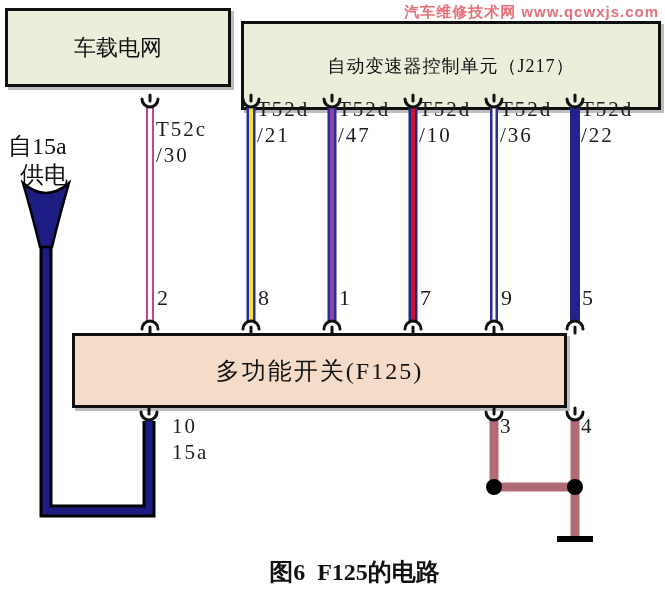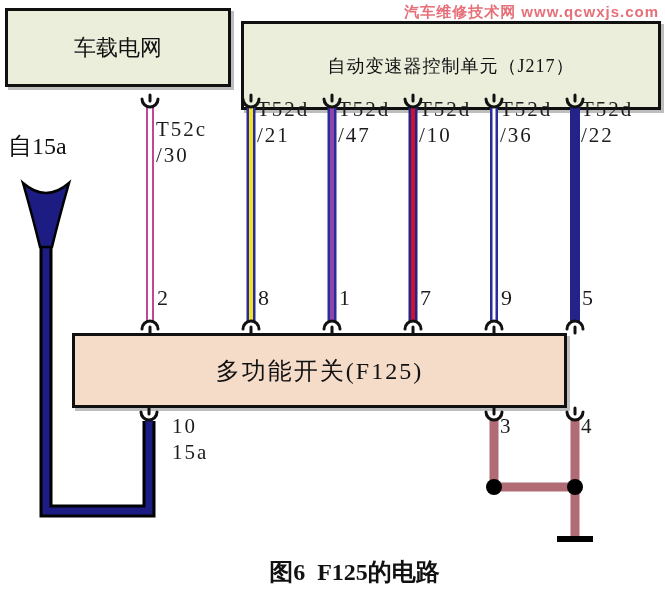--- a/index.html
+++ b/index.html
@@ -52,20 +52,21 @@
 <div class="box" id="box-j217">
   <div>自动变速器控制单元（J217）</div>
 </div>
 
 <div class="box" id="box-f125">
   <div>多功能开关(F125)</div>
 </div>
 
 <div id="power-label">
   <div class="l1">自15a</div>
+  <div class="l2">供电</div>
 </div>
 
 <svg id="diagram-svg" width="665" height="598" viewBox="0 0 665 598">
 
   <path class="pwr-outline" d="M46,246 L46,511 L149,511 L149,421"></path>
   <path class="pwr-core" d="M46,246 L46,511 L149,511 L149,421"></path>
 
   <path class="arrow-shape" d="M23,183 Q46,203 69,183 Q59,218 52,247 L40,247 Q33,218 23,183 Z"></path>
 
   <path class="brown-wire" d="M494,420 L494,487 L579,487"></path>

